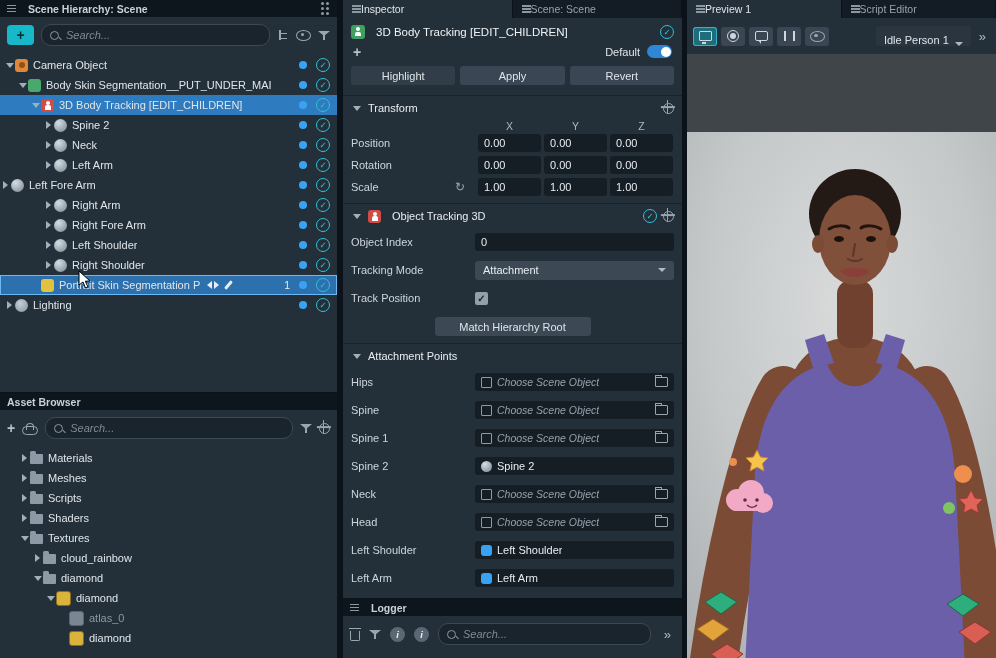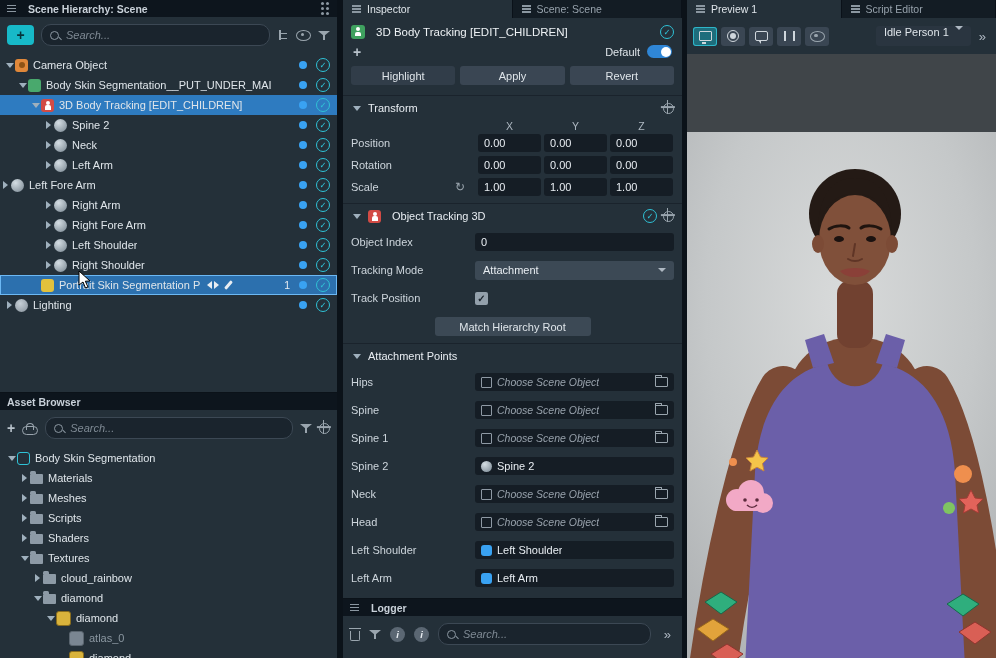--- a/index.html
+++ b/index.html
@@ -88,21 +88,21 @@
   .tree-row.highlighted{background:#2c70ae;box-shadow:inset 0 0 0 1px #6cb8f4;}
   .t-label{white-space:nowrap;overflow:hidden;margin-right:4px;}
   .t-label.dim{color:#8b97a1;}
   .tree-row .dot{margin-left:auto;margin-right:9px;}
   .badge{margin-left:auto;margin-right:0;color:#e8edf2;font-size:10.5px;}
   .badge + .dot{margin-left:9px;}
   .cursor{position:absolute;left:78px;top:270px;pointer-events:none;}
   
   .center{position:absolute;left:343px;top:0;width:339px;height:658px;display:flex;flex-direction:column;background:#243039;}
   .tabbar{height:18px;min-height:18px;background:#0a1119;display:flex;}
-  .tab{flex:1;display:flex;align-items:center;gap:6px;padding:0 9px;font-size:10.5px;color:#97a2ac;
+  .tab{flex:1;display:flex;align-items:center;padding:0 9px;font-size:10.5px;color:#97a2ac;
        background:#131c24;border-right:1px solid #0a1119;}
   .tab.active{background:#243039;color:#dfe5ea;}
   .ibody{flex:1;overflow:hidden;display:flex;flex-direction:column;}
   .ihead{display:flex;align-items:center;gap:6px;padding:7px 8px 3px 8px;}
   .ihead-title{font-size:11.5px;color:#eef2f5;white-space:nowrap;overflow:hidden;}
   .irow2{display:flex;align-items:center;gap:7px;padding:3px 10px;}
   .btnrow{display:flex;gap:5px;padding:5px 8px;}
   .btnrow button{flex:1;height:19px;background:#3a4653;border:none;border-radius:3px;color:#dfe5ea;
                  font-family:"Liberation Sans",sans-serif;font-size:11px;}
   .btnrow button.pressed{background:#313d49;}
@@ -136,21 +136,21 @@
   
   .preview{left:687px;top:0;width:309px;height:658px;}
   .ptoolbar{display:flex;align-items:center;gap:4px;padding:4px 6px;height:28px;min-height:28px;}
   .device-icon{width:11px;height:8px;border:1.3px solid #cfd6dc;border-radius:1px;position:relative;}
   .device-icon::after{content:"";position:absolute;left:2.5px;bottom:-3.5px;width:4px;height:1.6px;background:#cfd6dc;}
   .record-icon{width:10px;height:10px;border:1.3px solid #cfd6dc;border-radius:50%;position:relative;}
   .record-icon::after{content:"";position:absolute;inset:2px;background:#cfd6dc;border-radius:50%;}
   .bubble-icon{width:11px;height:8px;border:1.3px solid #cfd6dc;border-radius:2px;position:relative;}
   .bubble-icon::after{content:"";position:absolute;left:2px;bottom:-4px;border-left:3px solid transparent;border-top:4px solid #cfd6dc;}
   .pause-icon{width:7px;height:10px;border-left:2.5px solid #cfd6dc;border-right:2.5px solid #cfd6dc;}
-  .pdrop{display:flex;align-items:flex-start;gap:6px;background:#2a3540;border-radius:3px;height:20px;padding:0 8px;color:#dfe5ea;margin-left:36px;}
+  .pdrop{display:flex;align-items:flex-end;gap:6px;background:#2a3540;border-radius:3px;height:20px;padding:0 8px;color:#dfe5ea;margin-left:36px;}
   .chev-btn{color:#aeb8c2;font-size:13px;padding:0 4px;}
   .viewport{position:relative;flex:1;background:#404549;overflow:hidden;}
   .camera-img{position:absolute;left:0;top:78px;width:309px;height:535px;}
 </style>
 </head>
 <body>
 
 <div class="root">
 
   <section class="panel scene-panel">
@@ -280,25 +280,20 @@
       <span class="plus-icon">+</span>
       <span class="cloud-icon"></span>
       <div class="search">
         <span class="mag-icon"></span>
         <input placeholder="Search..." style="">
       </div>
       <span class="filter-icon"></span>
       <span class="gear-icon"></span>
     </div>
     <div class="tree">
-        <div class="tree-row" style="padding-left: 6px;">
-          <span class="arrow down"></span>
-          <span class="t-icon icon-package"></span>
-          <span class="t-label">Body Skin Segmentation</span>
-        </div>
         <div class="tree-row" style="padding-left: 19px;">
           <span class="arrow right"></span>
           <span class="t-icon icon-folder"></span>
           <span class="t-label">Materials</span>
         </div>
         <div class="tree-row" style="padding-left: 19px;">
           <span class="arrow right"></span>
           <span class="t-icon icon-folder"></span>
           <span class="t-label">Meshes</span>
         </div>

